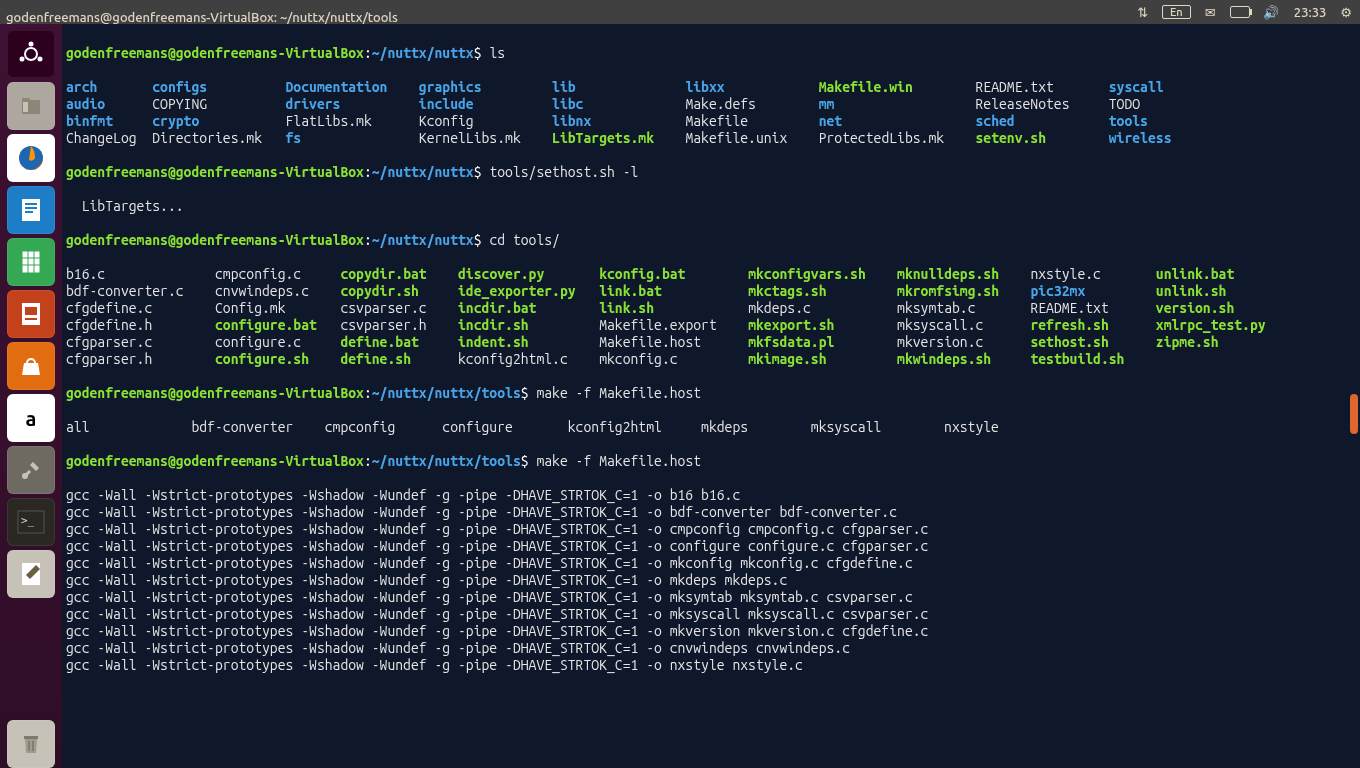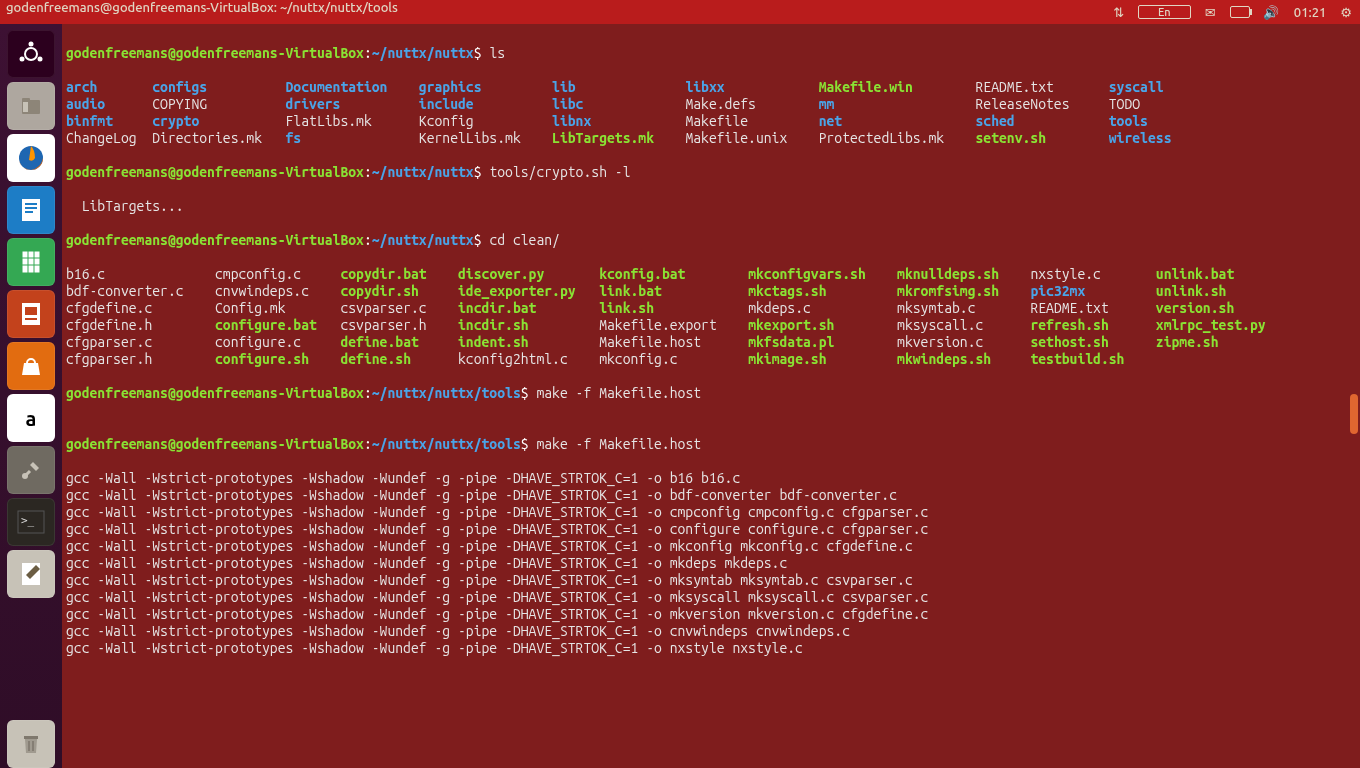--- a/index.html
+++ b/index.html
@@ -6,25 +6,25 @@
     margin: 0;
     padding: 0;
     width: 1360px;
     height: 768px;
     overflow: hidden;
     font-family: "Ubuntu", "DejaVu Sans", sans-serif;
     background: #2c001e;
   }
   
   .top-panel {
-    background: #b91c1c;
+    background: #404040;
     color: #e0d6c3;
     height: 24px;
     display: flex;
-    align-items: flex-start;
+    align-items: flex-end;
     font-size: 13px;
     font-weight: 500;
     position: relative;
     padding-left: 6px;
   }
   .panel-title {
     flex: 0 0 auto;
   }
   .panel-indicators {
     position: absolute;
@@ -76,21 +76,21 @@
   .icon.amazon  { background:#ffffff; color:#000; }
   .icon.settings{ background:#6f6a61; }
   .icon.terminal-i { background:#2b2722; }
   .icon.editor  { background:#c7c2b7; color:#4b4339; }
   .launcher .spacer { flex:1; }
   .icon.trash   { background:#c7c2b7; color:#4b4339; }
 
   
   .terminal {
     flex: 1;
-    background: #7f1d1d;
+    background: #0f172a;
     color: #e6e6e6;
     font-family: "Ubuntu Mono", "DejaVu Sans Mono", monospace;
     font-size: 14px;
     line-height: 17px;
     padding: 4px 4px 0 4px;
     white-space: pre;
     overflow: hidden;
     position: relative;
   }
   .line { white-space: pre; }
@@ -110,27 +110,27 @@
     border-radius: 4px;
   }
 </style>
 </head>
 <body>
 
 <div class="top-panel">
   <span class="panel-title">godenfreemans@godenfreemans-VirtualBox: ~/nuttx/nuttx/tools</span>
   <div class="panel-indicators">
     <span>⇅</span>
-    <span style="border:1px solid #e0d6c3;border-radius:2px;padding:0 19px;font-size:11px;">En</span>
+    <span style="border:1px solid #e0d6c3;border-radius:2px;padding:0 7px;font-size:11px;">En</span>
     <span>✉</span>
     <span style="border:1px solid #e0d6c3;border-radius:2px;width:18px;height:10px;position:relative;">
       <span style="position:absolute;right:-3px;top:2px;width:2px;height:6px;background:#e0d6c3;"></span>
     </span>
     <span>🔊</span>
-    <span>01:21</span>
+    <span>23:33</span>
     <span>⚙</span>
   </div>
 </div>
 
 <div class="body-area">
   <div class="launcher">
     <div class="icon dash">
         <svg width="28" height="28" viewBox="0 0 28 28">
           <circle cx="14" cy="14" r="6" fill="none" stroke="#fff" stroke-width="2"></circle>
           <circle cx="14" cy="4" r="2.5" fill="#fff"></circle>
@@ -212,24 +212,24 @@
           <rect x="6" y="5" width="14" height="3" fill="#7f786d"></rect>
           <line x1="11" y1="10" x2="11" y2="20" stroke="#6a6358"></line>
           <line x1="15" y1="10" x2="15" y2="20" stroke="#6a6358"></line>
         </svg>
       </div>
   </div>
 
   <div class="terminal">
 <div class="line"><span class="pr-user">godenfreemans@godenfreemans-VirtualBox</span><span class="pr-white">:</span><span class="pr-path">~/nuttx/nuttx</span><span class="pr-white">$</span><span class="c-file"> </span><span class="c-file">ls</span></div>
 <div class="line"><span class="c-dir">arch       </span><span class="c-dir">configs          </span><span class="c-dir">Documentation    </span><span class="c-dir">graphics         </span><span class="c-dir">lib              </span><span class="c-dir">libxx            </span><span class="c-sh">Makefile.win        </span><span class="c-file">README.txt       </span><span class="c-dir">syscall</span></div><div class="line"><span class="c-dir">audio      </span><span class="c-file">COPYING          </span><span class="c-dir">drivers          </span><span class="c-dir">include          </span><span class="c-dir">libc             </span><span class="c-file">Make.defs        </span><span class="c-dir">mm                  </span><span class="c-file">ReleaseNotes     </span><span class="c-file">TODO</span></div><div class="line"><span class="c-dir">binfmt     </span><span class="c-dir">crypto           </span><span class="c-file">FlatLibs.mk      </span><span class="c-file">Kconfig          </span><span class="c-dir">libnx            </span><span class="c-file">Makefile         </span><span class="c-dir">net                 </span><span class="c-dir">sched            </span><span class="c-dir">tools</span></div><div class="line"><span class="c-file">ChangeLog  </span><span class="c-file">Directories.mk   </span><span class="c-dir">fs               </span><span class="c-file">KernelLibs.mk    </span><span class="c-sh">LibTargets.mk    </span><span class="c-file">Makefile.unix    </span><span class="c-file">ProtectedLibs.mk    </span><span class="c-sh">setenv.sh        </span><span class="c-dir">wireless</span></div>
-<div class="line"><span class="pr-user">godenfreemans@godenfreemans-VirtualBox</span><span class="pr-white">:</span><span class="pr-path">~/nuttx/nuttx</span><span class="pr-white">$</span><span class="c-file"> </span><span class="c-file">tools/crypto.sh -l</span></div>
+<div class="line"><span class="pr-user">godenfreemans@godenfreemans-VirtualBox</span><span class="pr-white">:</span><span class="pr-path">~/nuttx/nuttx</span><span class="pr-white">$</span><span class="c-file"> </span><span class="c-file">tools/sethost.sh -l</span></div>
 <div class="line c-file">  LibTargets...</div>
-<div class="line"><span class="pr-user">godenfreemans@godenfreemans-VirtualBox</span><span class="pr-white">:</span><span class="pr-path">~/nuttx/nuttx</span><span class="pr-white">$</span><span class="c-file"> </span><span class="c-file">cd clean/</span></div>
+<div class="line"><span class="pr-user">godenfreemans@godenfreemans-VirtualBox</span><span class="pr-white">:</span><span class="pr-path">~/nuttx/nuttx</span><span class="pr-white">$</span><span class="c-file"> </span><span class="c-file">cd tools/</span></div>
 <div class="line"><span class="c-file">b16.c              </span><span class="c-file">cmpconfig.c     </span><span class="c-sh">copydir.bat    </span><span class="c-sh">discover.py       </span><span class="c-sh">kconfig.bat        </span><span class="c-sh">mkconfigvars.sh    </span><span class="c-sh">mknulldeps.sh    </span><span class="c-file">nxstyle.c       </span><span class="c-sh">unlink.bat</span></div><div class="line"><span class="c-file">bdf-converter.c    </span><span class="c-file">cnvwindeps.c    </span><span class="c-sh">copydir.sh     </span><span class="c-sh">ide_exporter.py   </span><span class="c-sh">link.bat           </span><span class="c-sh">mkctags.sh         </span><span class="c-sh">mkromfsimg.sh    </span><span class="c-dir">pic32mx         </span><span class="c-sh">unlink.sh</span></div><div class="line"><span class="c-file">cfgdefine.c        </span><span class="c-file">Config.mk       </span><span class="c-file">csvparser.c    </span><span class="c-sh">incdir.bat        </span><span class="c-sh">link.sh            </span><span class="c-file">mkdeps.c           </span><span class="c-file">mksymtab.c       </span><span class="c-file">README.txt      </span><span class="c-sh">version.sh</span></div><div class="line"><span class="c-file">cfgdefine.h        </span><span class="c-sh">configure.bat   </span><span class="c-file">csvparser.h    </span><span class="c-sh">incdir.sh         </span><span class="c-file">Makefile.export    </span><span class="c-sh">mkexport.sh        </span><span class="c-file">mksyscall.c      </span><span class="c-sh">refresh.sh      </span><span class="c-sh">xmlrpc_test.py</span></div><div class="line"><span class="c-file">cfgparser.c        </span><span class="c-file">configure.c     </span><span class="c-sh">define.bat     </span><span class="c-sh">indent.sh         </span><span class="c-file">Makefile.host      </span><span class="c-sh">mkfsdata.pl        </span><span class="c-file">mkversion.c      </span><span class="c-sh">sethost.sh      </span><span class="c-sh">zipme.sh</span></div><div class="line"><span class="c-file">cfgparser.h        </span><span class="c-sh">configure.sh    </span><span class="c-sh">define.sh      </span><span class="c-file">kconfig2html.c    </span><span class="c-file">mkconfig.c         </span><span class="c-sh">mkimage.sh         </span><span class="c-sh">mkwindeps.sh     </span><span class="c-sh">testbuild.sh    </span><span class="c-file"></span></div>
 <div class="line"><span class="pr-user">godenfreemans@godenfreemans-VirtualBox</span><span class="pr-white">:</span><span class="pr-path">~/nuttx/nuttx/tools</span><span class="pr-white">$</span><span class="c-file"> </span><span class="c-file">make -f Makefile.host </span></div>
-
+<div class="line c-file">all             bdf-converter    cmpconfig      configure       kconfig2html     mkdeps        mksyscall        nxstyle</div>
 <div class="line"><span class="pr-user">godenfreemans@godenfreemans-VirtualBox</span><span class="pr-white">:</span><span class="pr-path">~/nuttx/nuttx/tools</span><span class="pr-white">$</span><span class="c-file"> </span><span class="c-file">make -f Makefile.host</span></div>
 <div class="line c-file">gcc -Wall -Wstrict-prototypes -Wshadow -Wundef -g -pipe -DHAVE_STRTOK_C=1 -o b16 b16.c</div><div class="line c-file">gcc -Wall -Wstrict-prototypes -Wshadow -Wundef -g -pipe -DHAVE_STRTOK_C=1 -o bdf-converter bdf-converter.c</div><div class="line c-file">gcc -Wall -Wstrict-prototypes -Wshadow -Wundef -g -pipe -DHAVE_STRTOK_C=1 -o cmpconfig cmpconfig.c cfgparser.c</div><div class="line c-file">gcc -Wall -Wstrict-prototypes -Wshadow -Wundef -g -pipe -DHAVE_STRTOK_C=1 -o configure configure.c cfgparser.c</div><div class="line c-file">gcc -Wall -Wstrict-prototypes -Wshadow -Wundef -g -pipe -DHAVE_STRTOK_C=1 -o mkconfig mkconfig.c cfgdefine.c</div><div class="line c-file">gcc -Wall -Wstrict-prototypes -Wshadow -Wundef -g -pipe -DHAVE_STRTOK_C=1 -o mkdeps mkdeps.c</div><div class="line c-file">gcc -Wall -Wstrict-prototypes -Wshadow -Wundef -g -pipe -DHAVE_STRTOK_C=1 -o mksymtab mksymtab.c csvparser.c</div><div class="line c-file">gcc -Wall -Wstrict-prototypes -Wshadow -Wundef -g -pipe -DHAVE_STRTOK_C=1 -o mksyscall mksyscall.c csvparser.c</div><div class="line c-file">gcc -Wall -Wstrict-prototypes -Wshadow -Wundef -g -pipe -DHAVE_STRTOK_C=1 -o mkversion mkversion.c cfgdefine.c</div><div class="line c-file">gcc -Wall -Wstrict-prototypes -Wshadow -Wundef -g -pipe -DHAVE_STRTOK_C=1 -o cnvwindeps cnvwindeps.c</div><div class="line c-file">gcc -Wall -Wstrict-prototypes -Wshadow -Wundef -g -pipe -DHAVE_STRTOK_C=1 -o nxstyle nxstyle.c</div>
 
     <div class="scrollbar"></div>
   </div>
 </div>
 
 </body></html>

